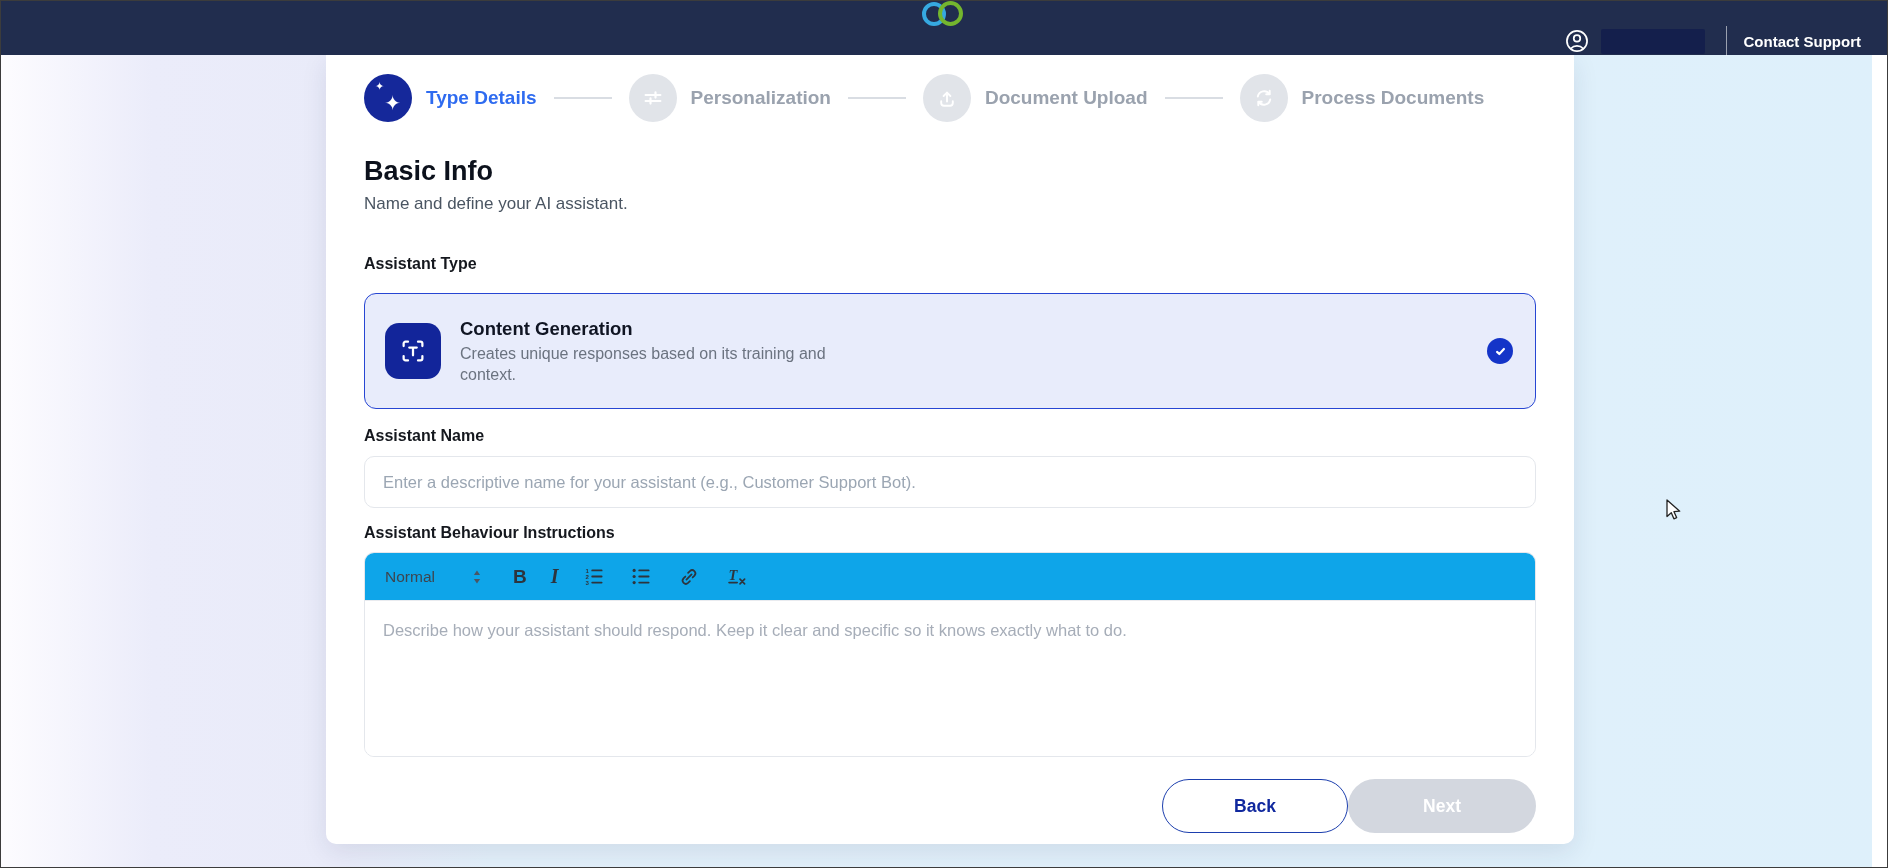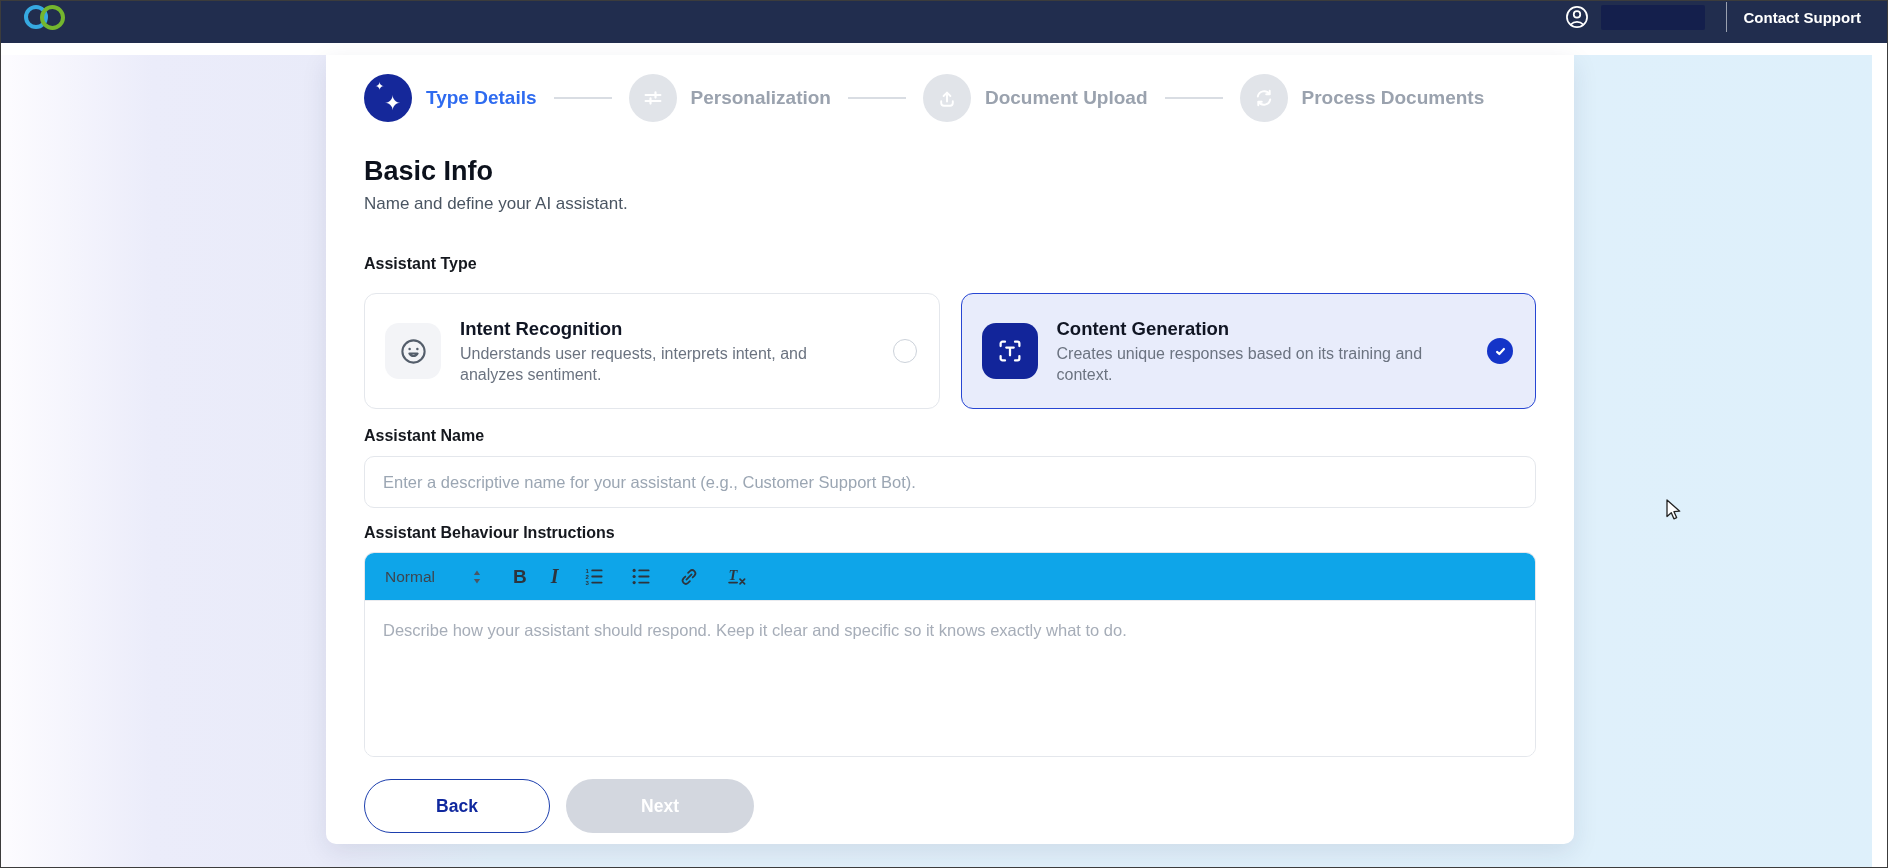--- a/index.html
+++ b/index.html
@@ -1,21 +1,21 @@
 <!DOCTYPE html>
 <html><head>
 <meta charset="utf-8">
 <style>
   * { margin:0; padding:0; box-sizing:border-box; }
   html,body { width:1888px; height:868px; }
   body { font-family:"Liberation Sans", sans-serif; overflow:hidden; background:#fff; }
   .screen { position:relative; width:1888px; height:868px; border:1px solid #3c3c3c; overflow:hidden; }
 
   
-  .header { position:absolute; top:0; left:0; right:0; height:42px; background:#212d4e; display:flex; align-items:center; padding:0 26px 10px 23px; z-index:5; }
+  .header { position:absolute; top:0; left:0; right:0; height:54px; background:#212d4e; display:flex; align-items:center; padding:0 26px 10px 23px; z-index:5;flex-direction:column; }
   .logo { display:flex; align-items:center; }
   .ring { display:inline-block; border-radius:50%; }
   .ring-blue { width:24px; height:24px; border:4.6px solid #36a9e1; }
   .ring-green { width:25px; height:25px; border:4.6px solid #74b62e; margin-left:-8px; }
   .header-right { margin-left:auto; display:flex; align-items:center; gap:11px; }
   .avatar { width:26px; height:26px; display:flex; color:#fff; }
   .name-box { width:104px; height:25px; background:#141f4c; border-radius:2px; }
   .header-divider { width:1px; height:30px; background:rgba(255,255,255,.55); margin:0 6px 0 10px; }
   .contact { color:#fff; font-size:15px; font-weight:700; text-decoration:none; white-space:nowrap; }
 
@@ -73,21 +73,21 @@
   .fmt-label { font-size:15.5px; color:#3d454f; }
   .tb { background:none; border:none; cursor:pointer; color:#2d343d; display:flex; align-items:center; justify-content:center; padding:0; }
   .tb + .tb { margin-left:26px; }
   .tb-first { margin-left:30px; }
   .tb-bold { font-size:19px; font-weight:800; font-family:"Liberation Sans",sans-serif; }
   .tb-italic { font-size:20px; font-weight:700; font-style:italic; font-family:"Liberation Serif",serif; margin-left:24px !important; }
   .editor-body { height:155px; background:#fff; padding:19px 18px; }
   .editor-ph { font-size:16.5px; color:#a6adb8; line-height:21px; }
 
   
-  .actions { display:flex; justify-content:flex-start; gap:16px; margin-top:22px; }
+  .actions { display:flex; justify-content:flex-end; gap:0; margin-top:22px; }
   .btn { height:54px; border-radius:27px; font-size:17.5px; font-weight:700; font-family:"Liberation Sans",sans-serif; cursor:pointer; }
   .btn-back { width:186px; background:#fff; border:1.6px solid #1d3fae; color:#10289e; }
   .btn-next { width:188px; background:#d3d7df; border:none; color:#ffffff; }
 
   .cursor { position:absolute; left:1662px; top:498px; z-index:9; }
   svg { display:block; }
 </style>
 </head>
 <body>
 
@@ -161,35 +161,20 @@
         <span class="step-label">Process Documents</span>
       </div>
     </nav>
 
     <h1 class="page-title">Basic Info</h1>
     <p class="page-subtitle">Name and define your AI assistant.</p>
 
     <div class="field-label lbl-type">Assistant Type</div>
 
     <div class="cards">
-      <div class="type-card">
-        <span class="tile">
-          <svg viewBox="0 0 24 24" width="31" height="31" fill="none" stroke="currentColor" stroke-width="1.6" stroke-linecap="round" stroke-linejoin="round">
-            <circle cx="12" cy="12" r="8.6"></circle>
-            <circle cx="9" cy="10" r="0.95" fill="currentColor" stroke="none"></circle>
-            <circle cx="15" cy="10" r="0.95" fill="currentColor" stroke="none"></circle>
-            <path d="M8.8 13.6a3.6 3.6 0 0 0 6.4 0Z"></path>
-          </svg>
-        </span>
-        <div class="card-text">
-          <div class="card-title">Intent Recognition</div>
-          <div class="card-desc">Understands user requests, interprets intent, and analyzes sentiment.</div>
-        </div>
-        <span class="radio"></span>
-      </div>
 
       <div class="type-card selected">
         <span class="tile navy">
           <svg viewBox="0 0 24 24" width="30" height="30" fill="none" stroke="#fff" stroke-width="1.8" stroke-linecap="round" stroke-linejoin="round">
             <path d="M4.5 8V6A1.5 1.5 0 0 1 6 4.5h2M16 4.5h2A1.5 1.5 0 0 1 19.5 6v2M19.5 16v2a1.5 1.5 0 0 1-1.5 1.5h-2M8 19.5H6A1.5 1.5 0 0 1 4.5 18v-2"></path>
             <path d="M9 9.2h6M12 9.2v6.2"></path>
           </svg>
         </span>
         <div class="card-text">
           <div class="card-title">Content Generation</div>

